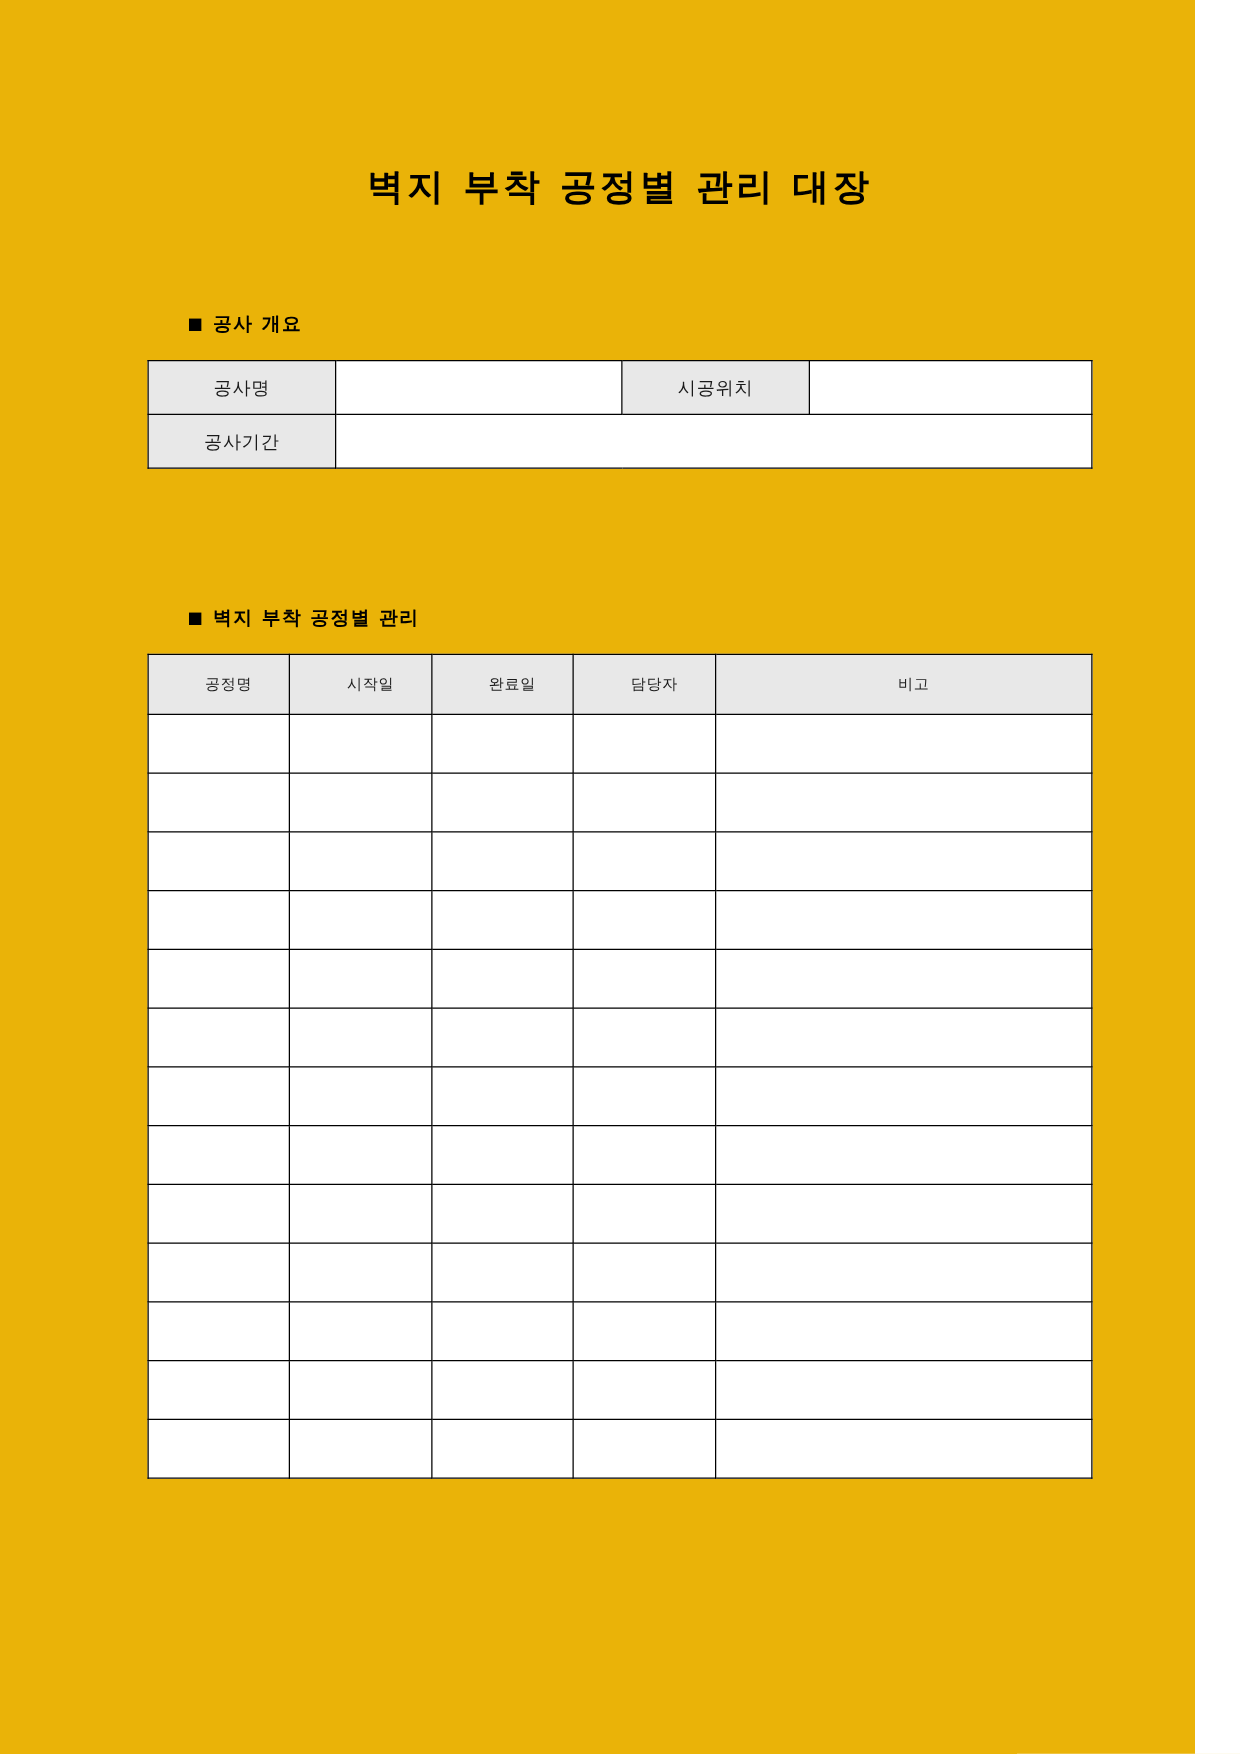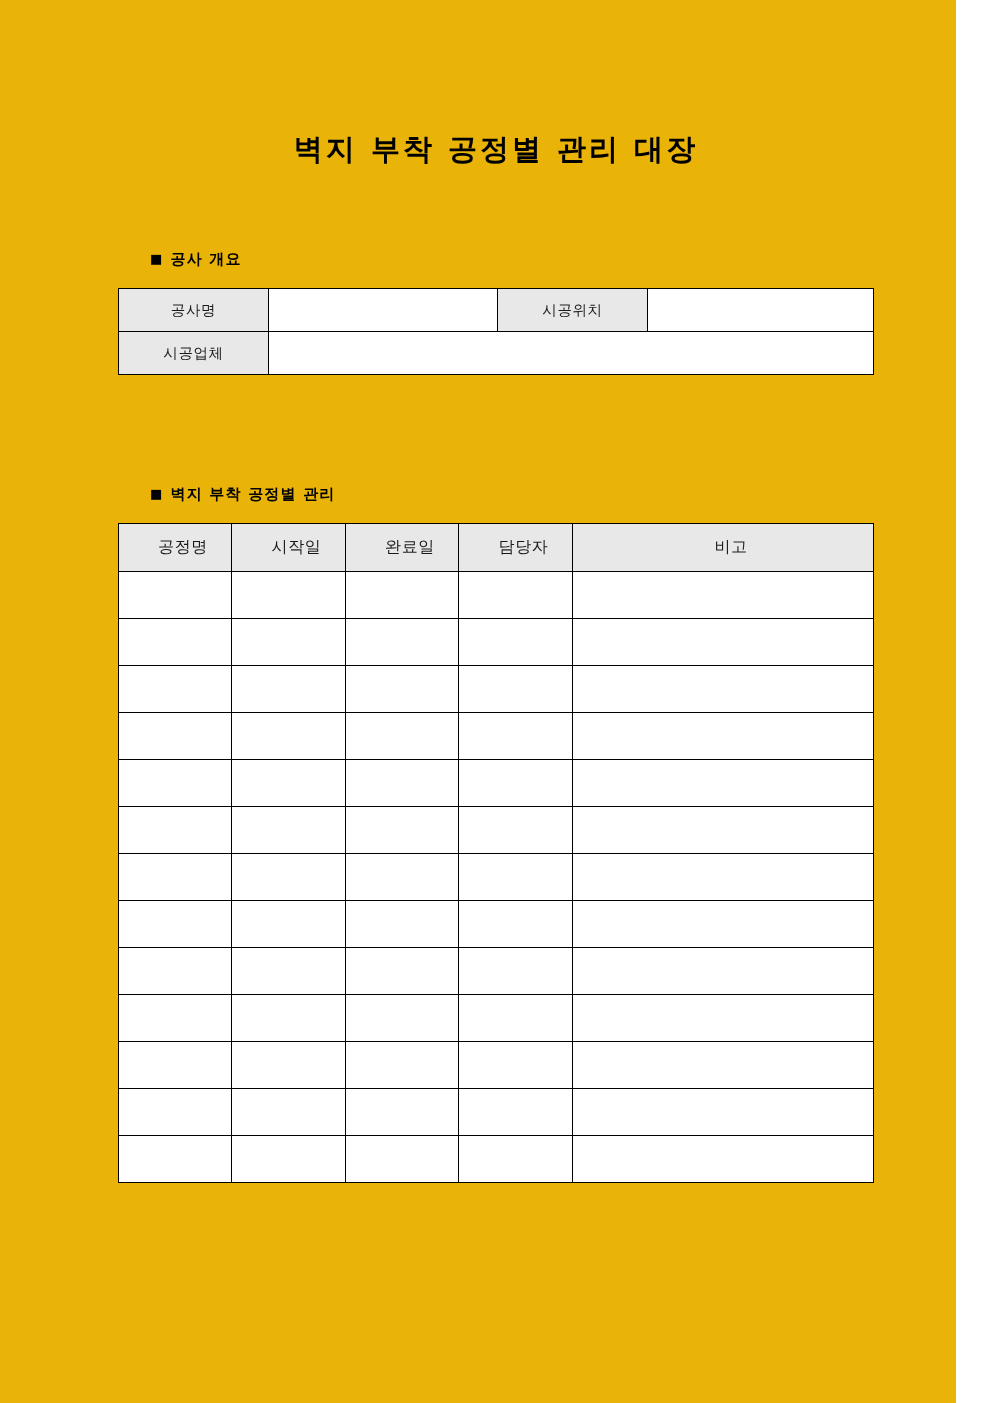--- a/index.html
+++ b/index.html
@@ -96,21 +96,21 @@
   
   #table-process {
     left: 118px;
     top: 523px;
     width: 755px;
   }
   #table-process thead tr { height: 48px; }
   #table-process tbody tr { height: 47px; }
   #table-process thead th {
     background: #e8e8e8;
-    font-size: 16px;
+    font-size: 12px;
     padding-left: 16px;
   }
   #table-process tbody td {
     background: #ffffff;
   }
 </style>
 </head>
 <body>
 
 <div class="page">
@@ -129,21 +129,21 @@
       <col style="width:226px">
     </colgroup>
     <tbody>
       <tr>
         <td class="lbl">공사명</td>
         <td class="val"></td>
         <td class="lbl">시공위치</td>
         <td class="val"></td>
       </tr>
       <tr>
-        <td class="lbl">시공업체</td>
+        <td class="lbl">공사기간</td>
         <td class="val" colspan="3"></td>
       </tr>
     </tbody>
   </table>
 
   <div class="section-heading" id="heading-process">
     <span class="bullet">■</span><span>벽지 부착 공정별 관리</span>
   </div>
 
   <table class="tbl" id="table-process">

